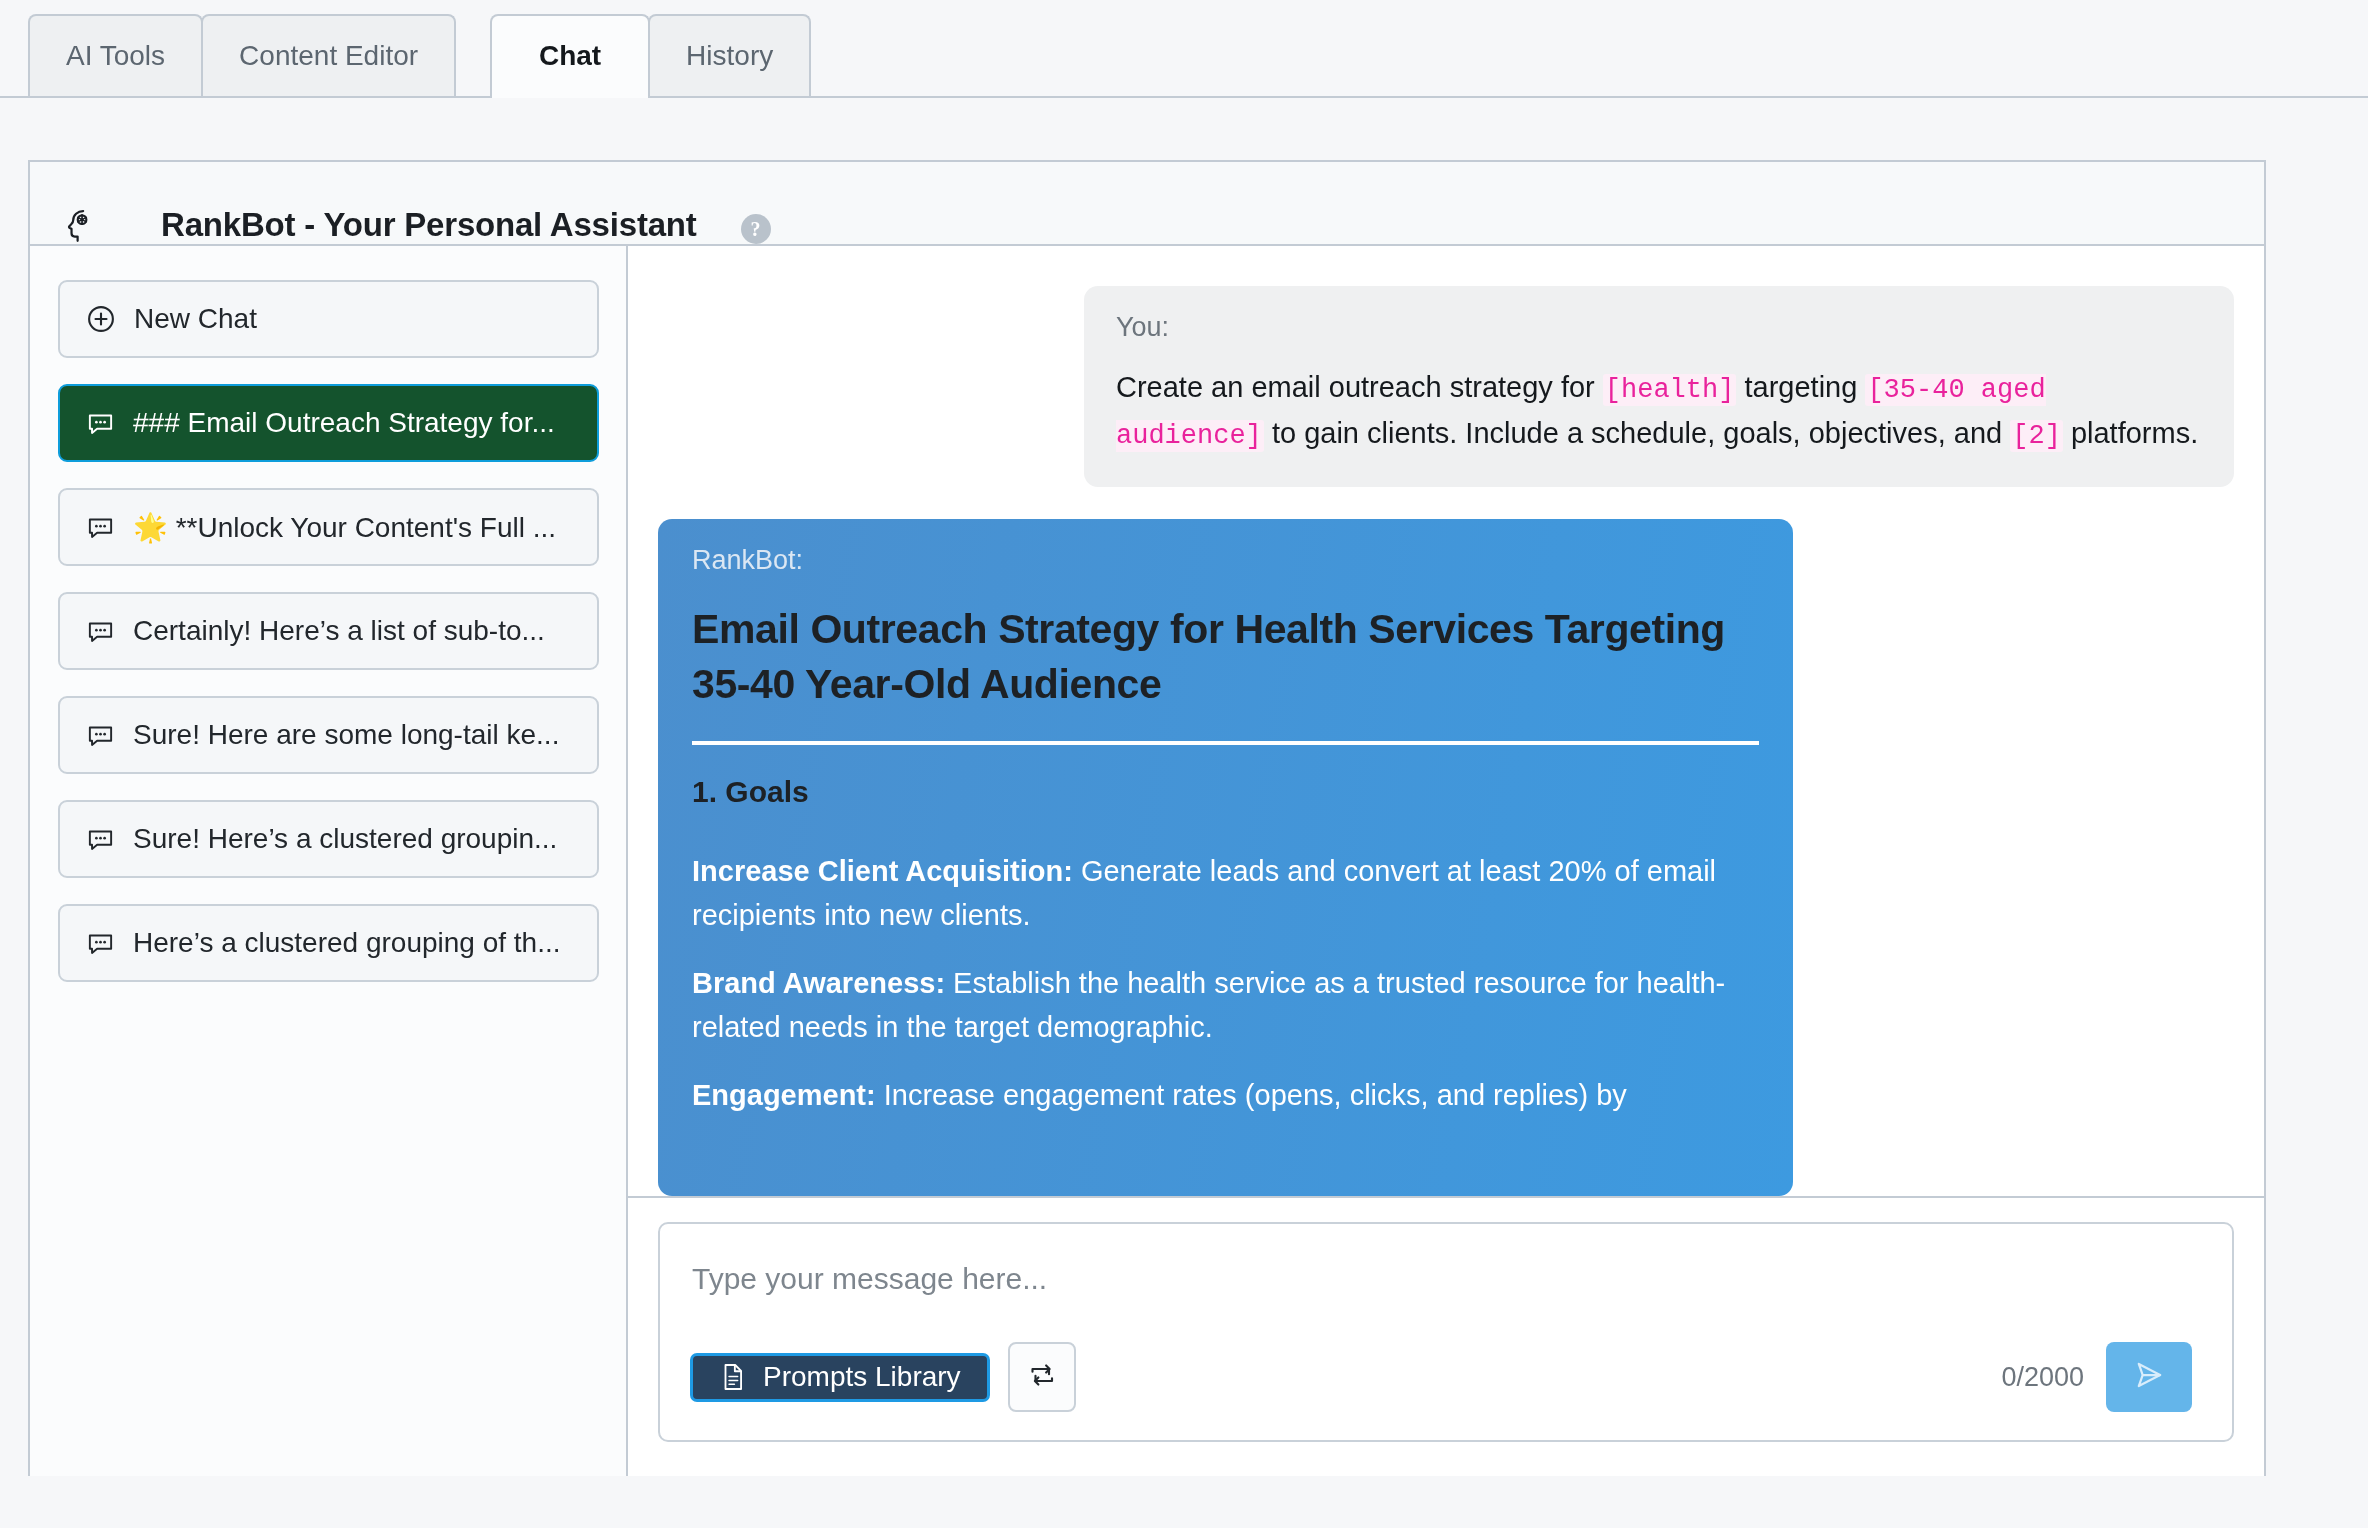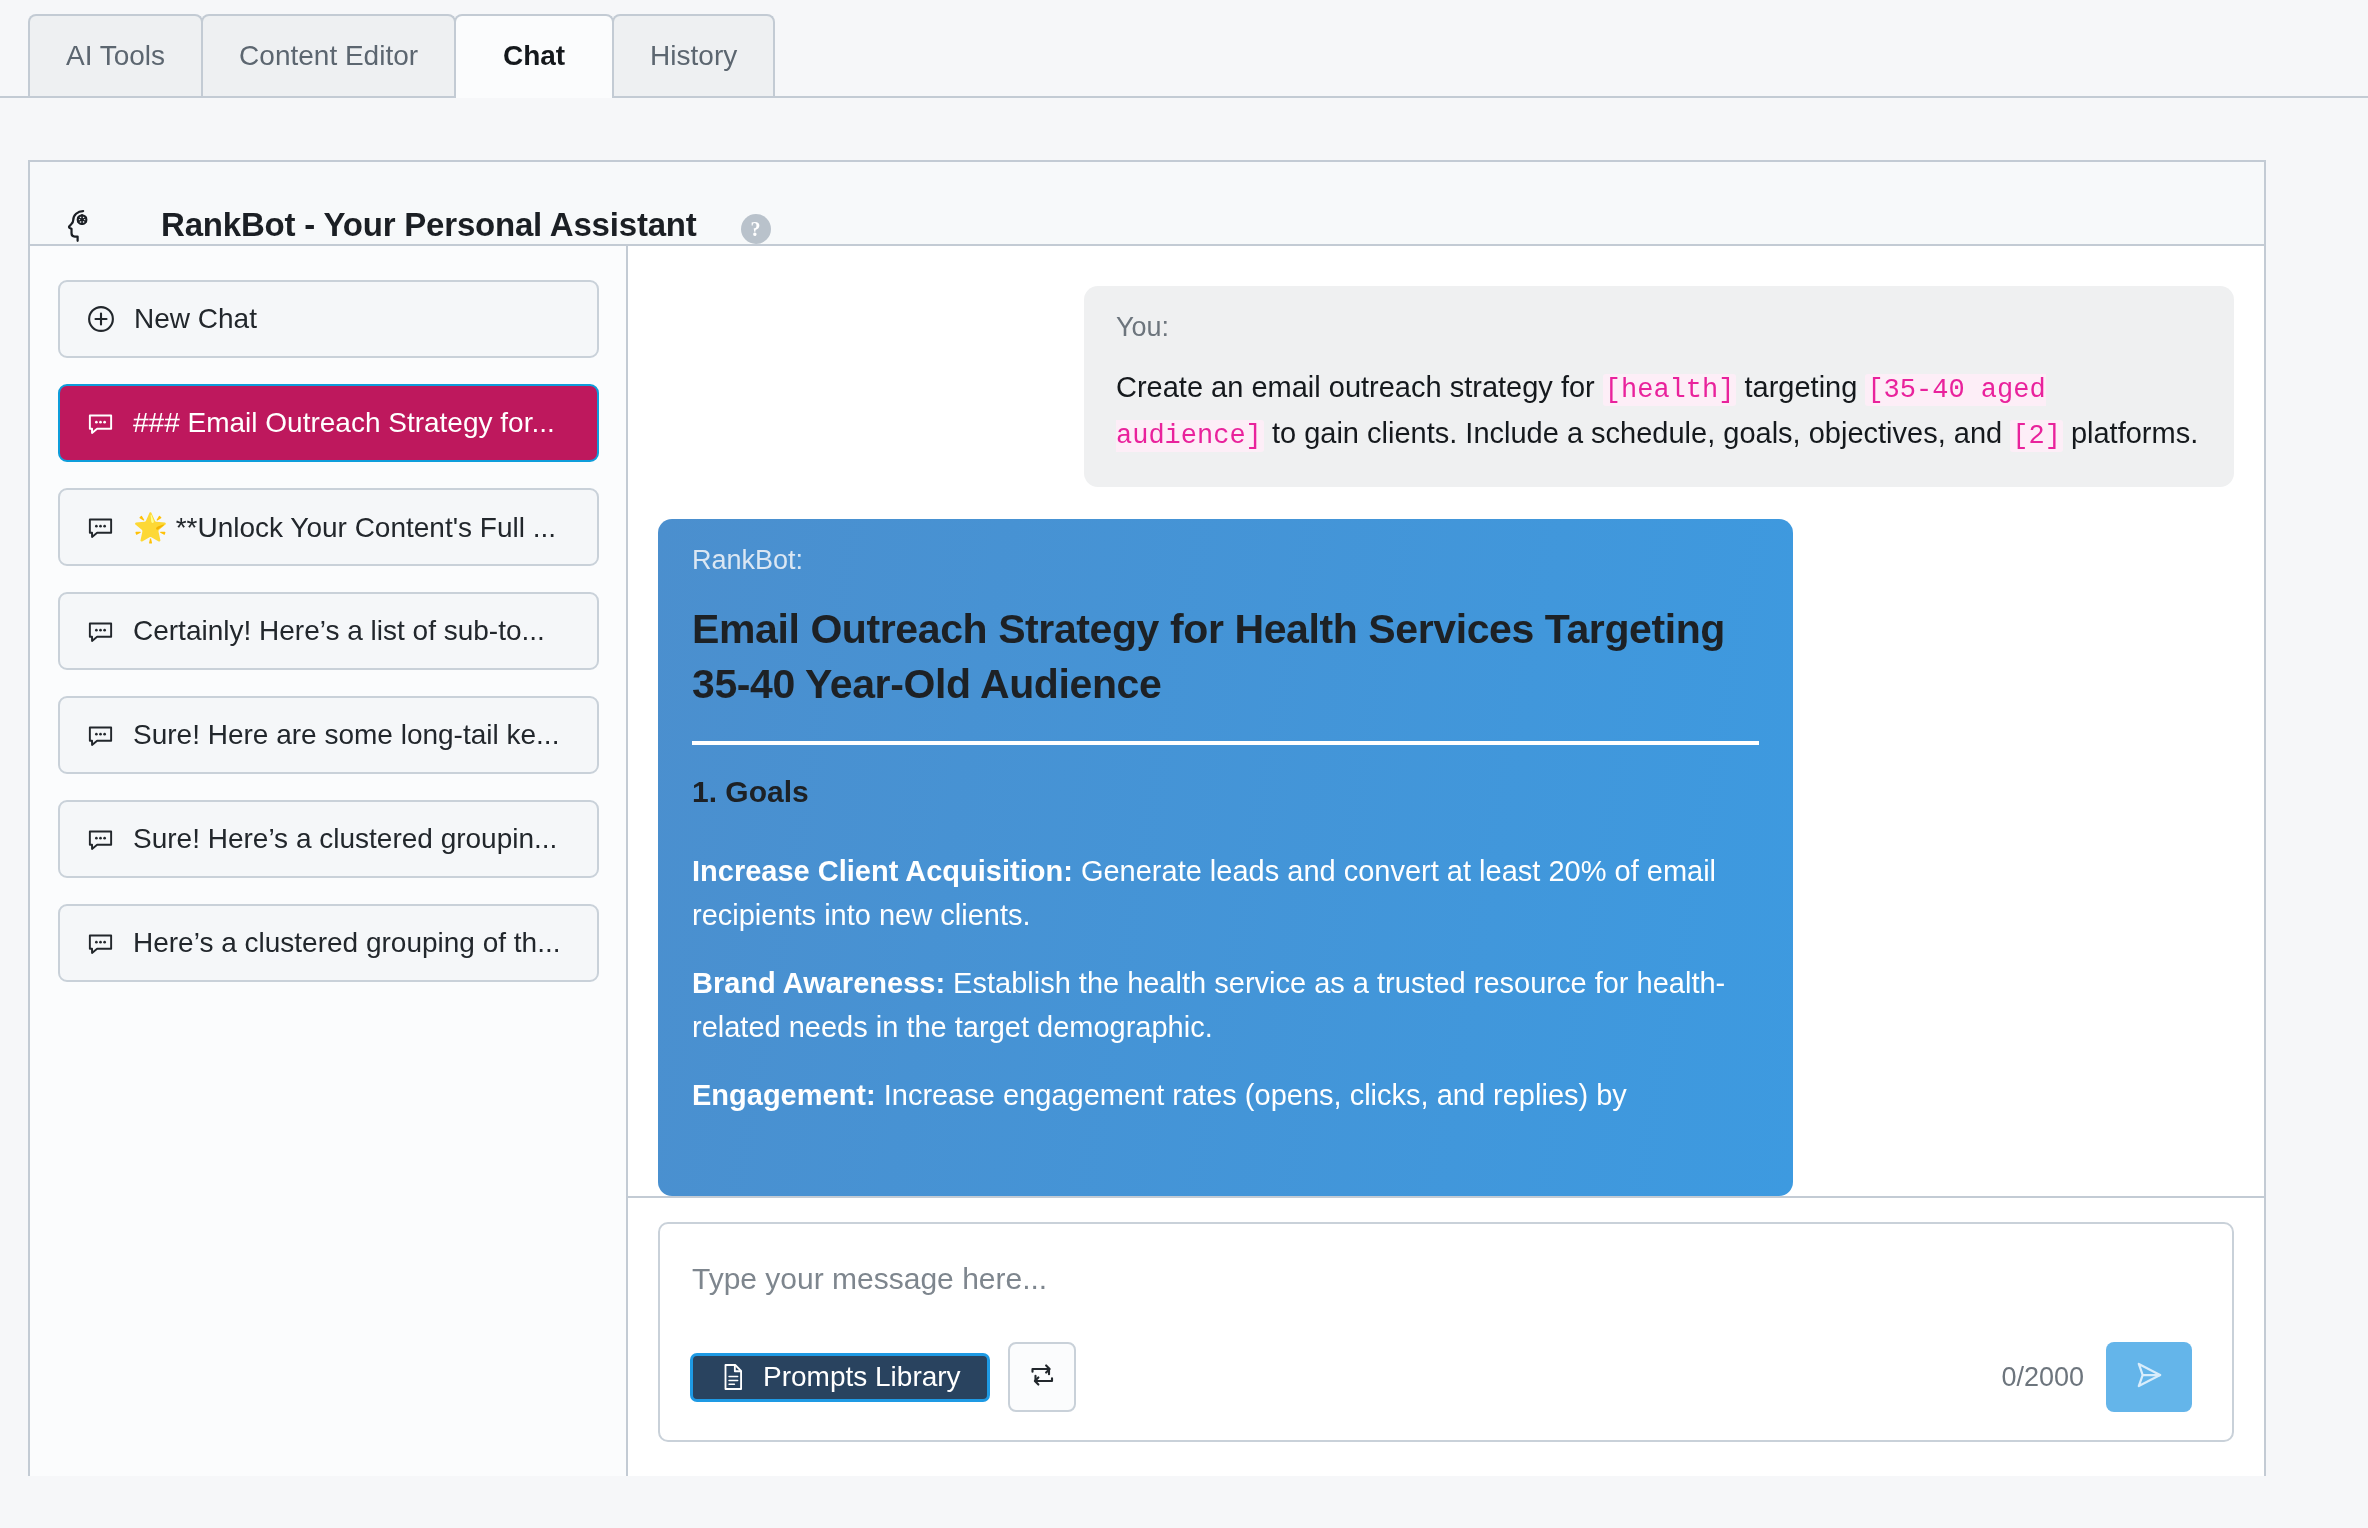--- a/index.html
+++ b/index.html
@@ -38,20 +38,21 @@
     color: #5c6670;
     font-size: 28px;
     position: relative;
     cursor: pointer;
   }
   .tab.active {
     background: #fbfcfd;
     color: #14181c;
     font-weight: bold;
     z-index: 5;
+    margin-left: 36px;
   }
   .tab.active::after {
     content: "";
     position: absolute;
     left: 0; right: 0; bottom: -2px;
     height: 3px;
     background: #fbfcfd;
   }
 
   
@@ -111,21 +112,21 @@
     align-items: center;
     padding: 0 26px;
     margin-bottom: 26px;
     font-size: 28px;
     color: #22272c;
     cursor: pointer;
     overflow: hidden;
     white-space: nowrap;
   }
   .chat-item.active {
-    background: #be185d;
+    background: #14532d;
     border-color: #0e9ddb;
     color: #ffffff;
   }
   .chat-item .label { overflow: hidden; text-overflow: ellipsis; }
   .ic { flex: 0 0 auto; display: flex; align-items: center; margin-right: 18px; }
 
   
   .conv-col {
     flex: 1;
     display: flex;

